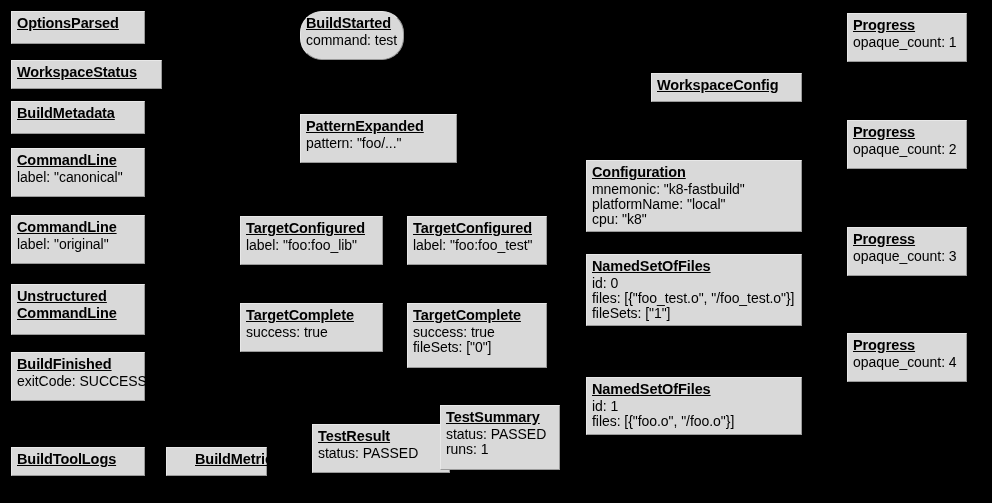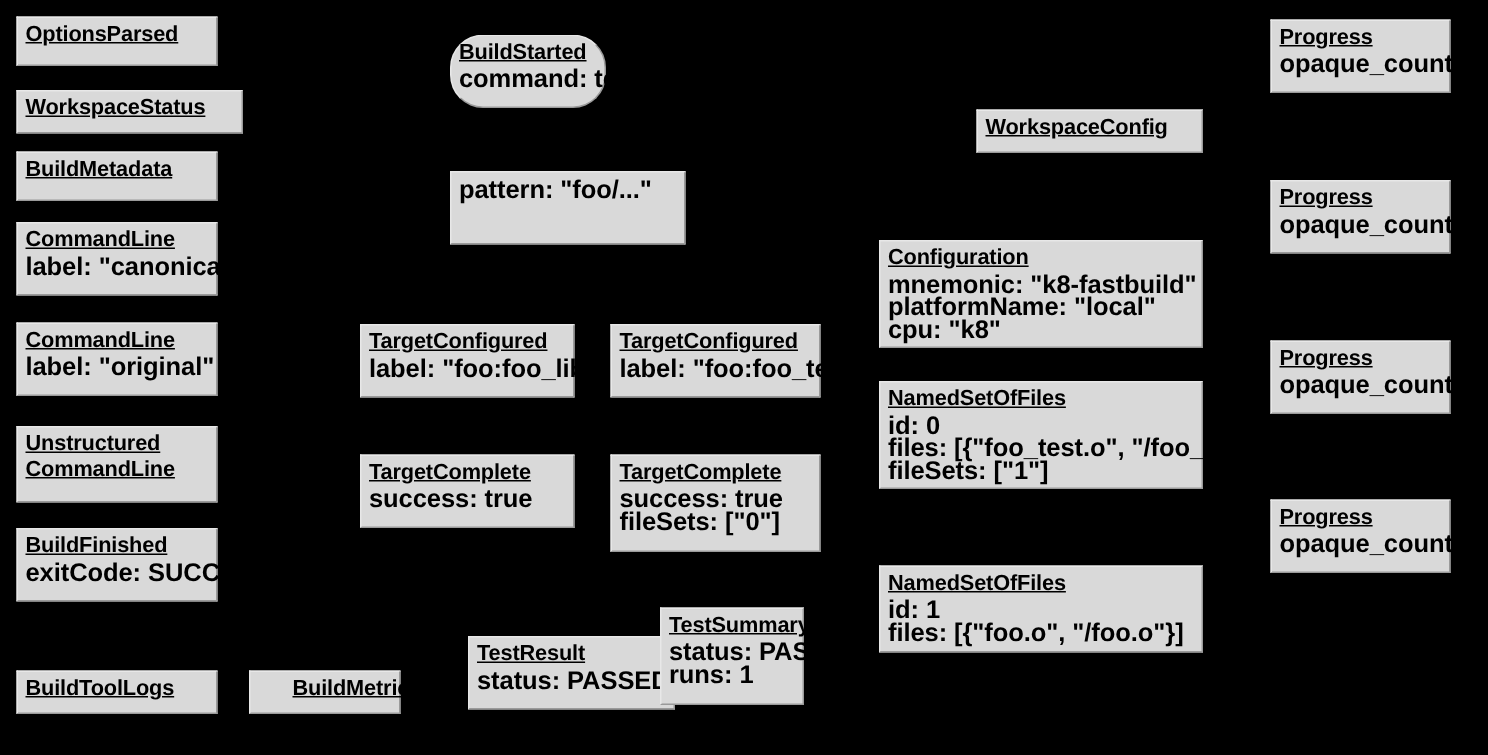--- a/index.html
+++ b/index.html
@@ -30,22 +30,22 @@
     font-weight: bold;
     text-decoration: underline;
     line-height: 17px;
     white-space: nowrap;
     letter-spacing: -0.1px;
   }
   .node-title.wrap {
     white-space: normal;
   }
   .node-field {
-    font-size: 17px;
-    font-weight: bold;
+    font-size: 14px;
+    font-weight: normal;
     text-decoration: none;
     line-height: 15px;
     white-space: nowrap;
     letter-spacing: -0.05px;
   }
   .fields {
     margin-top: 1px;
   }
 </style>
 </head>
@@ -81,27 +81,28 @@
       <div class="fields">
         <div class="node-field">exitCode: SUCCESS</div>
       </div>
     </div>
     <div class="node" style="left: 11px; top: 447px; width: 134px; height: 29px; background: rgb(217, 217, 217); color: rgb(0, 0, 0);">
       <div class="node-title">BuildToolLogs</div>
     </div>
     <div class="node" style="left: 166px; top: 447px; width: 101px; height: 29px; background: rgb(217, 217, 217); color: rgb(0, 0, 0); padding-left: 28px;">
       <div class="node-title">BuildMetrics</div>
     </div>
-    <div class="node" style="left: 300px; top: 23px; width: 104px; height: 49px; background: rgb(217, 217, 217); color: rgb(0, 0, 0); border-radius: 22px;">
+    <div class="node" style="left: 300px; top: 11px; width: 104px; height: 49px; background: rgb(217, 217, 217); color: rgb(0, 0, 0); border-radius: 22px;">
       <div class="node-title">BuildStarted</div>
       <div class="fields">
         <div class="node-field">command: test</div>
       </div>
     </div>
     <div class="node" style="left: 300px; top: 114px; width: 157px; height: 49px; background: rgb(217, 217, 217); color: rgb(0, 0, 0);">
+      <div class="node-title">PatternExpanded</div>
       <div class="fields">
         <div class="node-field">pattern: "foo/..."</div>
       </div>
     </div>
     <div class="node" style="left: 240px; top: 216px; width: 143px; height: 49px; background: rgb(217, 217, 217); color: rgb(0, 0, 0);">
       <div class="node-title">TargetConfigured</div>
       <div class="fields">
         <div class="node-field">label: "foo:foo_lib"</div>
       </div>
     </div>
@@ -123,21 +124,21 @@
         <div class="node-field">success: true</div>
         <div class="node-field">fileSets: ["0"]</div>
       </div>
     </div>
     <div class="node" style="left: 312px; top: 424px; width: 138px; height: 49px; background: rgb(217, 217, 217); color: rgb(0, 0, 0);">
       <div class="node-title">TestResult</div>
       <div class="fields">
         <div class="node-field">status: PASSED</div>
       </div>
     </div>
-    <div class="node" style="left: 440px; top: 405px; width: 96px; height: 65px; background: rgb(217, 217, 217); color: rgb(0, 0, 0);">
+    <div class="node" style="left: 440px; top: 405px; width: 120px; height: 65px; background: rgb(217, 217, 217); color: rgb(0, 0, 0);">
       <div class="node-title">TestSummary</div>
       <div class="fields">
         <div class="node-field">status: PASSED</div>
         <div class="node-field">runs: 1</div>
       </div>
     </div>
     <div class="node" style="left: 651px; top: 73px; width: 151px; height: 29px; background: rgb(217, 217, 217); color: rgb(0, 0, 0);">
       <div class="node-title">WorkspaceConfig</div>
     </div>
     <div class="node" style="left: 586px; top: 160px; width: 216px; height: 72px; background: rgb(217, 217, 217); color: rgb(0, 0, 0);">

